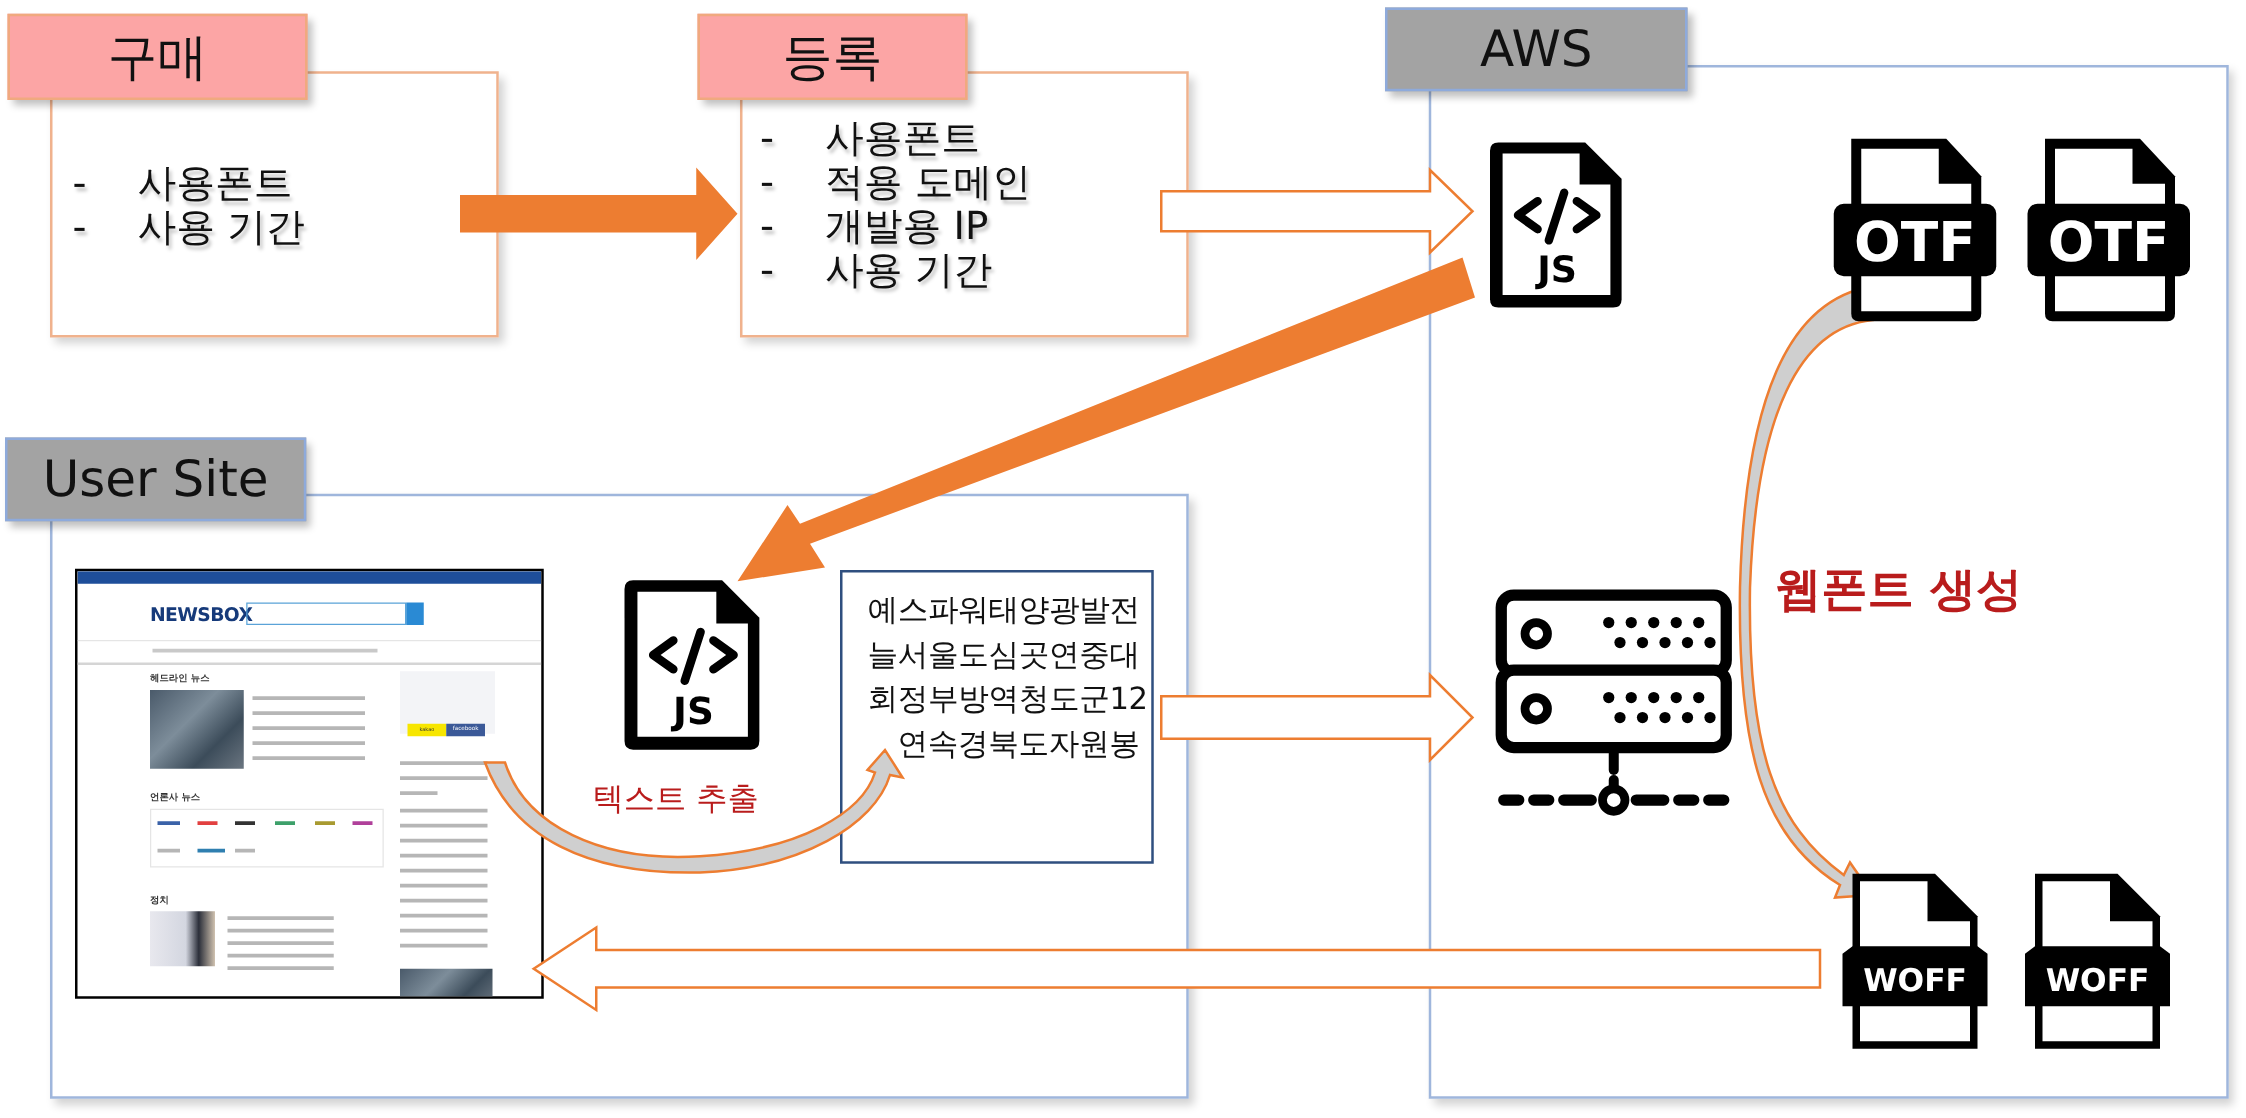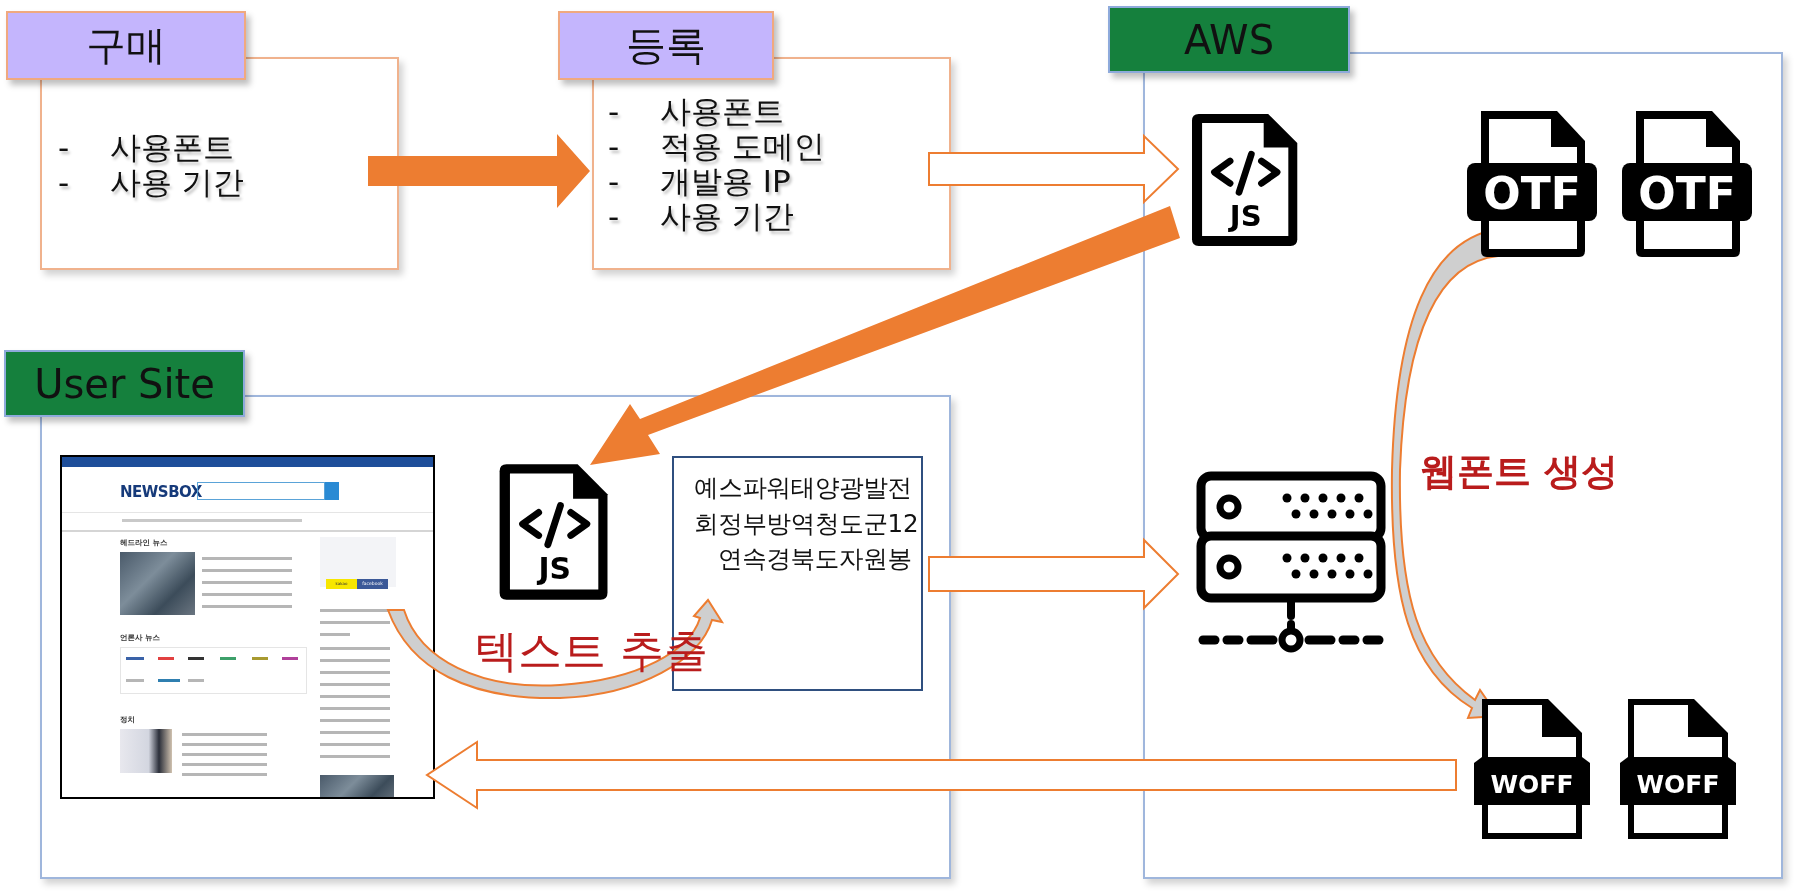--- a/index.html
+++ b/index.html
@@ -1,22 +1,22 @@
 <!DOCTYPE html>
 <html><head>
 <meta charset="utf-8">
 <style>
   html, body { margin:0; padding:0; background:#ffffff; }
   body { width:1797px; height:894px; position:relative; overflow:hidden;
          font-family:"DejaVu Sans", sans-serif; color:#111; }
   .abs { position:absolute; }
   .hdr { position:absolute; display:flex; align-items:center; justify-content:center;
          font-size:40px; box-shadow:4px 5px 6px rgba(0,0,0,0.25); box-sizing:border-box; }
-  .hdr-orange { background:#c4b5fd; border:2px solid #f0a97f;font-family:Liberation Mono, monospace; }
-  .hdr-blue { background:#15803d; border:2px solid #8eaadb; }
+  .hdr-orange { background:#fca5a5; border:2px solid #f0a97f;font-family:Liberation Mono, monospace; }
+  .hdr-blue { background:#a3a3a3; border:2px solid #8eaadb; }
   .panel { position:absolute; box-sizing:border-box; background:#fff;
            box-shadow:4px 5px 7px rgba(0,0,0,0.18); }
   .panel-orange { border:2px solid #f0b28d; }
   .panel-blue { border:2px solid #9fb6dc; }
   .bullets { position:absolute; font-size:31px; line-height:35px;
              text-shadow:2px 3px 3px rgba(0,0,0,0.25); }
   .bullets .row { display:flex; }
   .bullets .dash { width:52px; }
   .orange-label { position:absolute; color:#b91c1c; font-size:36px; white-space:nowrap; }
   .textbox { position:absolute; border:2px solid #2f4f7f; background:#fff; box-sizing:border-box;
@@ -137,20 +137,21 @@
   <div class="nb-line" style="left:258px; top:250px; width:70px;"></div>
   <div class="nb-line" style="left:258px; top:262px; width:70px;"></div>
   <div class="nb-line" style="left:258px; top:274px; width:70px;"></div>
   <div class="nb-line" style="left:258px; top:286px; width:70px;"></div>
   <div class="nb-line" style="left:258px; top:298px; width:70px;"></div>
   <div class="nb-photo" style="left:258px; top:318px; width:74px; height:30px;"></div>
 </div>
 
 <div class="textbox" style="left:672px; top:456px; width:251px; height:235px;">
   <div>예스파워태양광발전</div>
+  <div>늘서울도심곳연중대</div>
   <div>회정부방역청도군12</div>
   <div style="padding-left:24px;">연속경북도자원봉</div>
 </div>
 
 <svg width="1797" height="894" style="left:0; top:0;">
 
   <polygon points="368,156 557,156 557,134 590,171 557,208 557,186 368,186" fill="#ed7d31"></polygon>
 
   <polygon points="929,153 1144,153 1144,136 1178,169 1144,202 1144,185 929,185" fill="#ffffff" stroke="#ed7d31" stroke-width="2"></polygon>
 
@@ -245,13 +246,13 @@
   <text x="62" y="94" text-anchor="middle" font-family="DejaVu Sans, sans-serif" font-weight="bold" font-size="25" fill="#fff">WOFF</text>
 </svg>
 <svg width="125" height="140" viewBox="0 0 125 140" style="left:1616px; top:699px;">
   <path d="M12,0 H78 L112,34 V140 H12 Z" fill="#000"></path>
   <path d="M18,6 H72 V38 H106 V134 H18 Z" fill="#fff"></path>
   <path d="M12,58 L4,64 V106 H120 V64 L112,58 Z" fill="#000"></path>
   <text x="62" y="94" text-anchor="middle" font-family="DejaVu Sans, sans-serif" font-weight="bold" font-size="25" fill="#fff">WOFF</text>
 </svg>
 
 <div class="orange-label" style="left:1420px; top:447px; font-weight:bold; font-size:37px;">웹폰트 생성</div>
-<div class="orange-label" style="left:474px; top:622px; font-size:44px;">텍스트 추출</div>
+<div class="orange-label" style="left:474px; top:622px; font-size:25px;">텍스트 추출</div>
 
 </body></html>

